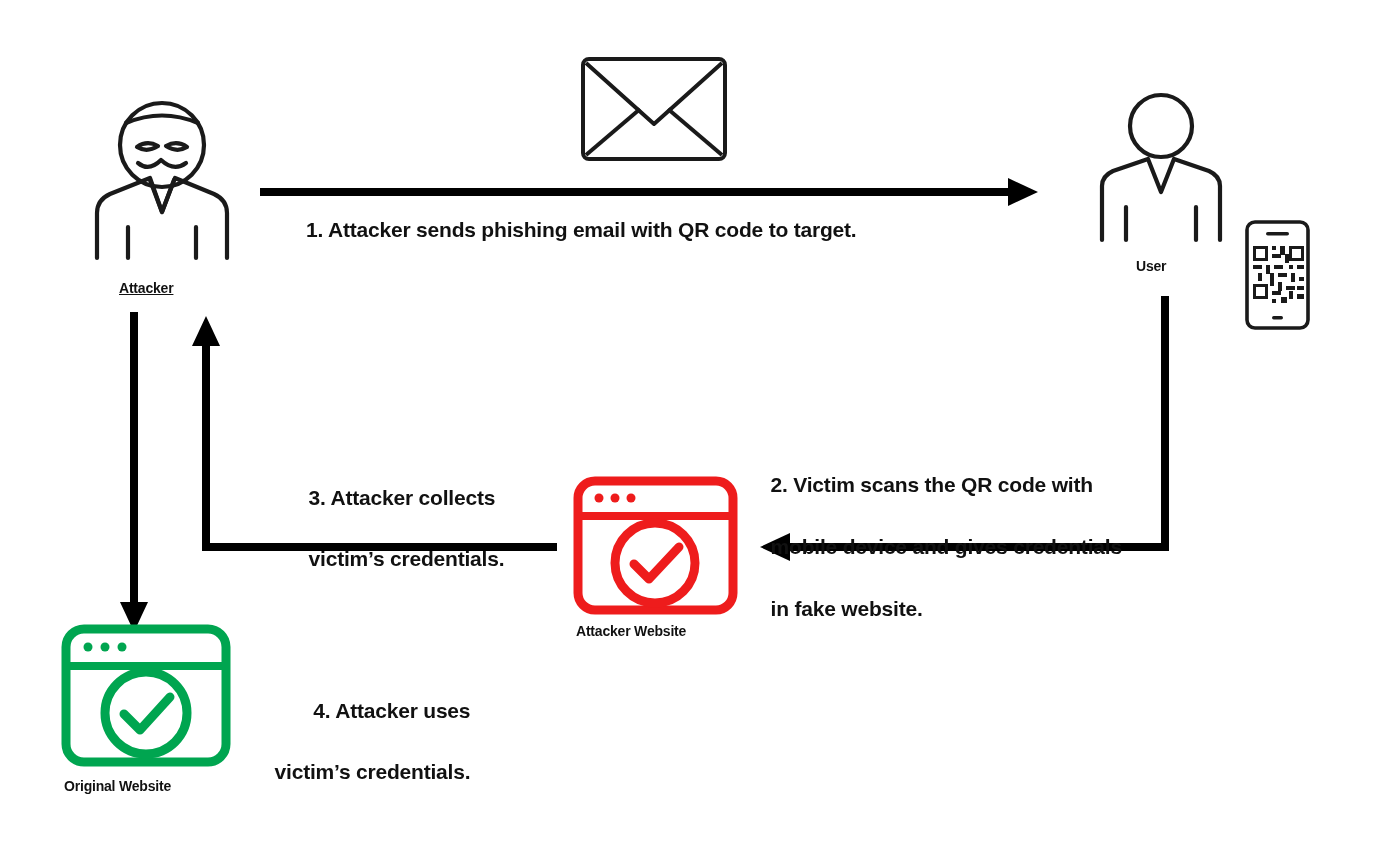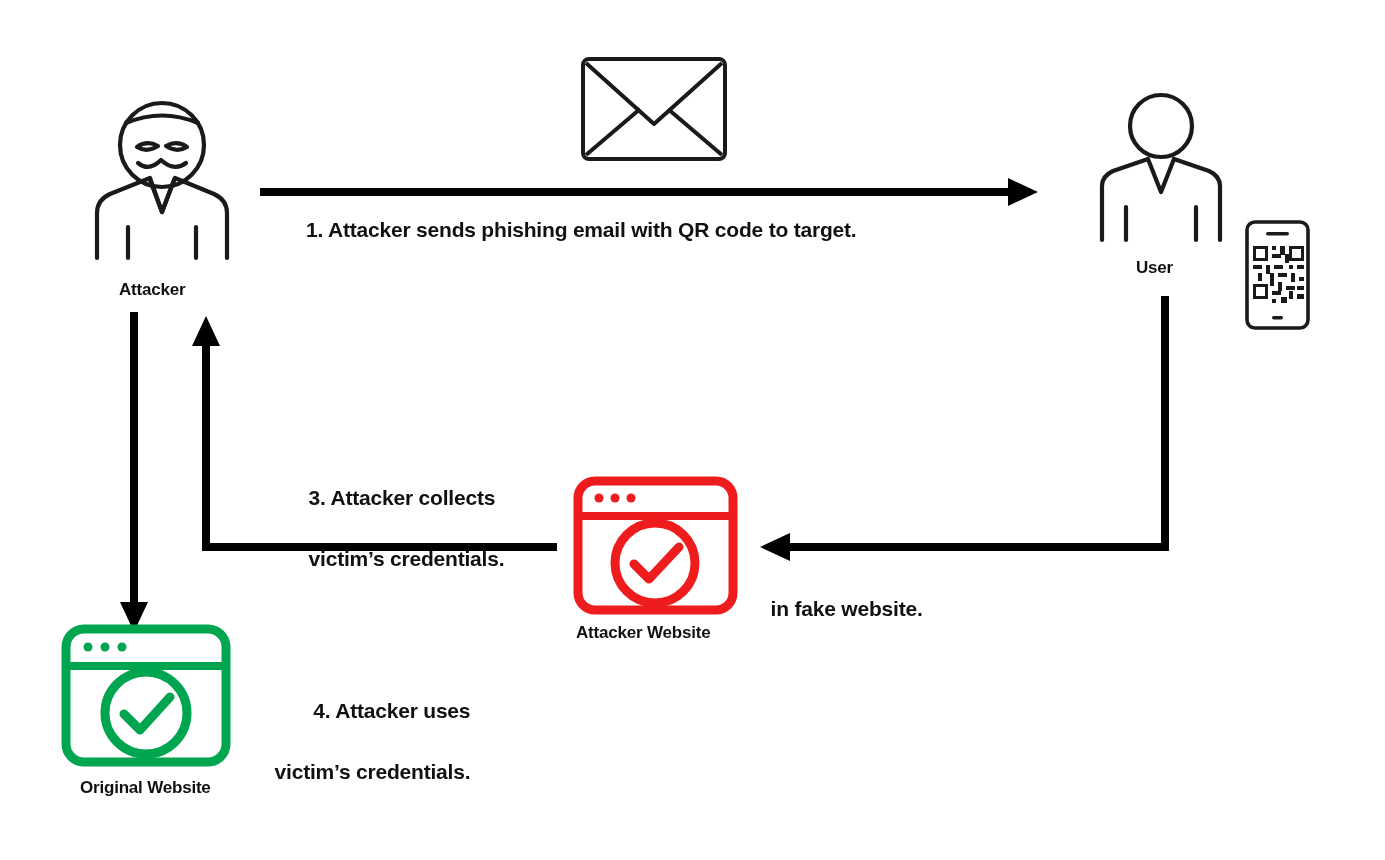--- a/index.html
+++ b/index.html
@@ -31,21 +31,21 @@
     font-weight: bold;
     color: #111111;
     white-space: pre;
     line-height: 1.30;
     letter-spacing: -0.2px;
   }
   .step-text {
     font-size: 21px;
   }
   .node-label {
-    font-size: 17px;
+    font-size: 14px;
   }
   #step1 {
     left: 306px;
     top: 216px;
   }
   #step2 {
     left: 748px;
     top: 438px;
     line-height: 1.48;
   }
@@ -56,31 +56,32 @@
   }
   #step4 {
     left: 252px;
     top: 666px;
     line-height: 1.45;
     text-align: right;
   }
   #label-attacker {
     left: 119px;
     top: 279px;
+    text-decoration: underline;
   }
   #label-user {
     left: 1136px;
     top: 257px;
   }
   #label-phishing {
     left: 576px;
     top: 622px;
   }
   #label-original {
-    left: 80px;
+    left: 64px;
     top: 777px;
   }
 </style>
 </head>
 <body>
 
 <div id="canvas">
 
   <svg class="layer-svg" viewBox="0 0 1385 860">
 
@@ -199,22 +200,22 @@
       <circle cx="122" cy="647" r="4.5" fill="#00a550"></circle>
       <circle cx="146" cy="713" r="41" fill="none" stroke="#00a550" stroke-width="9"></circle>
       <path d="M 124 714 L 140 730 L 170 697" fill="none" stroke="#00a550" stroke-width="9" stroke-linecap="round" stroke-linejoin="round"></path>
     </g>
 
   </svg>
 
   <div class="txt step-text" id="step1">1. Attacker sends phishing email with QR code to target.</div>
 
   <div class="txt step-text" id="step2">
-    <br>
-    <br>
+    <span>2. Victim scans the QR code with</span><br>
+    <span>mobile device and gives credentials</span><br>
     <span>in fake website.</span>
   </div>
 
   <div class="txt step-text" id="step3">
     <span>3. Attacker collects</span><br>
     <span>victim’s credentials.</span>
   </div>
 
   <div class="txt step-text" id="step4">
     <span>4. Attacker uses</span><br>

